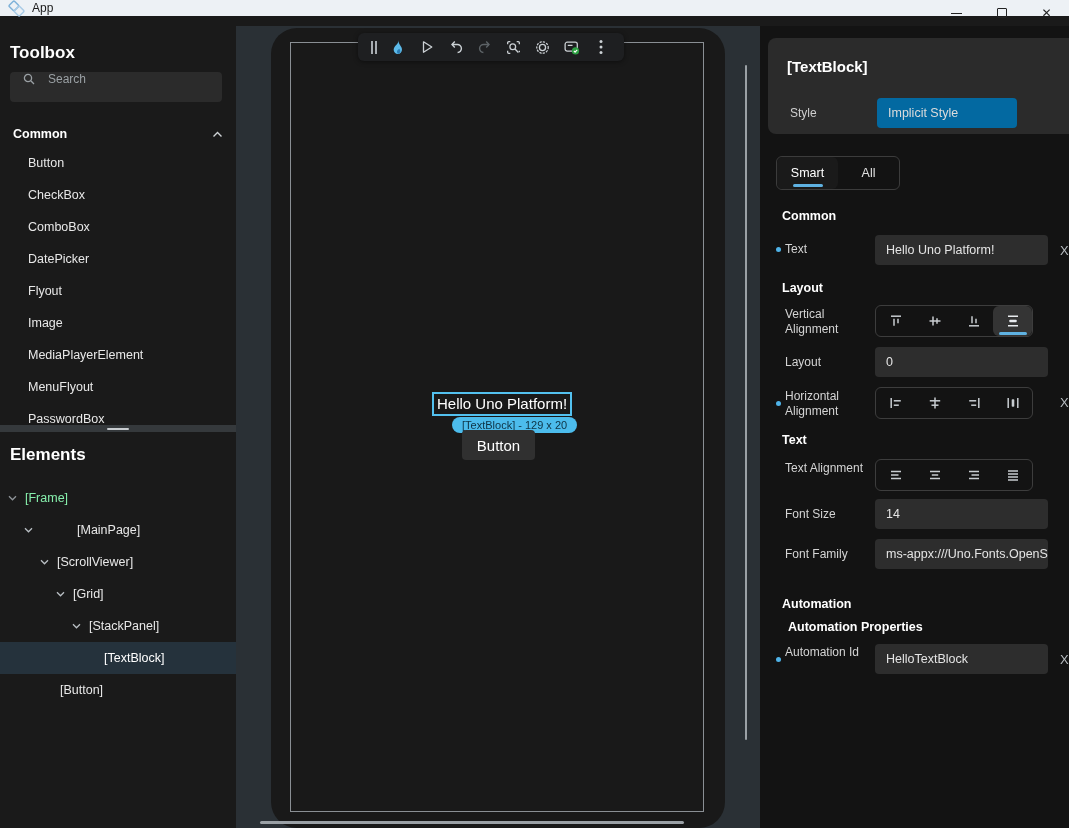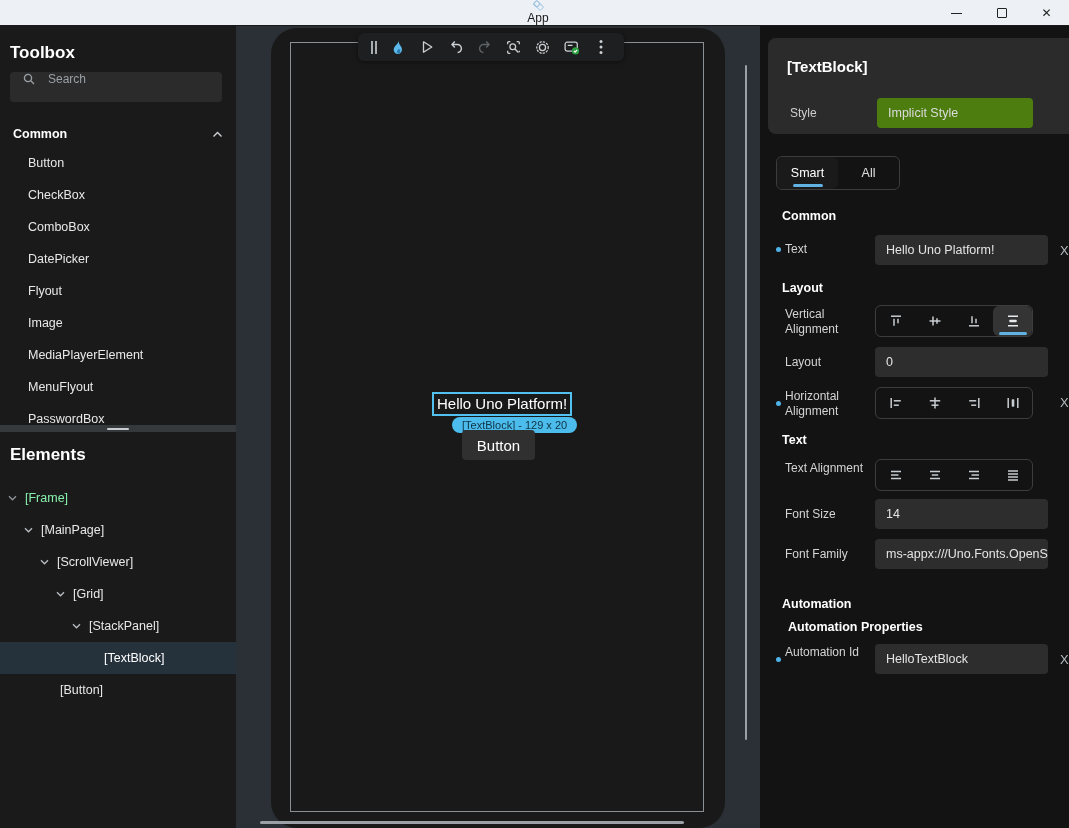--- a/index.html
+++ b/index.html
@@ -1,21 +1,21 @@
 <!DOCTYPE html>
 <html><head>
 <meta charset="utf-8">
 <style>
   * { margin:0; padding:0; box-sizing:border-box; }
   html,body { background:#000; }
   body { font-family:"Liberation Sans", sans-serif; }
   .app { position:relative; width:1069px; height:828px; overflow:hidden; background:#1a1a1a; }
 
   
-  .titlebar { position:absolute; left:0; top:0; width:1069px; height:25px; background:#edf1f5; display:flex; align-items:center;flex-direction:column; }
+  .titlebar { position:absolute; left:0; top:0; width:1069px; height:16px; background:#edf1f5; display:flex; align-items:center; }
   .titlebar .logo { margin-left:8px; width:17px; height:17px; }
   .titlebar .title { margin-left:7px; font-size:12px; color:#1b1b1b; }
   .wincontrols { position:absolute; right:0; top:0; height:26px; display:flex; }
   .winbtn { width:45px; height:26px; display:flex; align-items:center; justify-content:center; color:#222; }
   .glyph-min { width:11px; height:1px; background:#222; }
   .glyph-max { width:10px; height:10px; border:1px solid #222; border-radius:1px; }
   .glyph-close { font-size:12px; line-height:1; }
 
   
   .leftpanel { position:absolute; left:0; top:26px; width:236px; height:802px; background:#1a1a1a; color:#e6e6e6; }
@@ -50,21 +50,21 @@
 
   .sel-text { position:absolute; left:196px; top:366px; border:2px solid #53c1ef; color:#fff; font-size:15px; line-height:20px; padding:0 3px; white-space:nowrap; }
   .sel-badge { position:absolute; left:216px; top:391px; background:#4cbcec; color:#0e3344; font-size:11px; line-height:16px; padding:0 10px; border-radius:9px; white-space:nowrap; }
   .cv-button { position:absolute; left:226px; top:404px; width:73px; height:30px; background:#303030; border-radius:4px; color:#fff; font-size:15px; display:flex; align-items:center; justify-content:center; }
 
   
   .rightpanel { position:absolute; left:760px; top:26px; width:309px; height:802px; background:#131313; overflow:hidden; color:#d8d8d8; }
   .insp-card { position:absolute; left:8px; right:-10px; top:12px; height:96px; background:#2b2b2b; border-radius:8px; }
   .insp-card .ititle { position:absolute; left:19px; top:20px; font-size:15px; font-weight:bold; color:#fff; }
   .insp-card .ilabel { position:absolute; left:22px; top:68px; font-size:12px; color:#cfcfcf; }
-  .insp-card .iinput { position:absolute; left:109px; top:60px; width:156px; height:30px; background:#4d7c0f; border-radius:4px; font-size:12.5px; line-height:30px; padding:0 11px; color:#dcdcdc; }
+  .insp-card .iinput { position:absolute; left:109px; top:60px; width:140px; height:30px; background:#0369a1; border-radius:4px; font-size:12.5px; line-height:30px; padding:0 11px; color:#dcdcdc; }
 
   .tabs { position:absolute; left:16px; top:130px; width:124px; height:34px; border:1px solid #3c3c3c; border-radius:6px; display:flex; }
   .tab { flex:1; display:flex; align-items:center; justify-content:center; font-size:12.5px; color:#e0e0e0; position:relative; }
   .tab.active { background:#1a1a1a; border-radius:6px; color:#fff; }
   .tab.active .underline { position:absolute; left:50%; transform:translateX(-50%); bottom:2px; width:30px; height:3px; border-radius:2px; background:#5fb2e2; }
 
   .rsec { position:absolute; left:22px; font-size:12.5px; font-weight:bold; color:#fff; }
   .rlabel { position:absolute; left:25px; width:86px; font-size:12px; color:#d4d4d4; line-height:15px; }
   .rinput { position:absolute; left:115px; width:173px; height:30px; background:#2d2d2d; border-radius:4px; font-size:12.5px; line-height:30px; padding:0 11px; color:#e4e4e4; white-space:nowrap; overflow:hidden; }
   .dot { position:absolute; width:5px; height:5px; border-radius:50%; background:#4fb3e8; left:16px; }
@@ -136,21 +136,21 @@
 
     <div class="panel-title elements-title">Elements</div>
 
     <div class="tree">
       <div class="tree-row dim" style="padding-left:8px;">
         <svg class="chev" width="9" height="6" viewBox="0 0 9 6">
             <polyline points="1,1.2 4.5,4.8 8,1.2" fill="none" stroke="#8f9499" stroke-width="1.3"></polyline>
           </svg>
         <span>[Frame]</span>
       </div>
-      <div class="tree-row" style="padding-left:24px;">
+      <div class="tree-row" style="padding-left:24px;gap:36px;">
         <svg class="chev" width="9" height="6" viewBox="0 0 9 6">
             <polyline points="1,1.2 4.5,4.8 8,1.2" fill="none" stroke="#b9bfc4" stroke-width="1.3"></polyline>
           </svg>
         <span>[MainPage]</span>
       </div>
       <div class="tree-row" style="padding-left:40px;">
         <svg class="chev" width="9" height="6" viewBox="0 0 9 6">
             <polyline points="1,1.2 4.5,4.8 8,1.2" fill="none" stroke="#b9bfc4" stroke-width="1.3"></polyline>
           </svg>
         <span>[ScrollViewer]</span>

